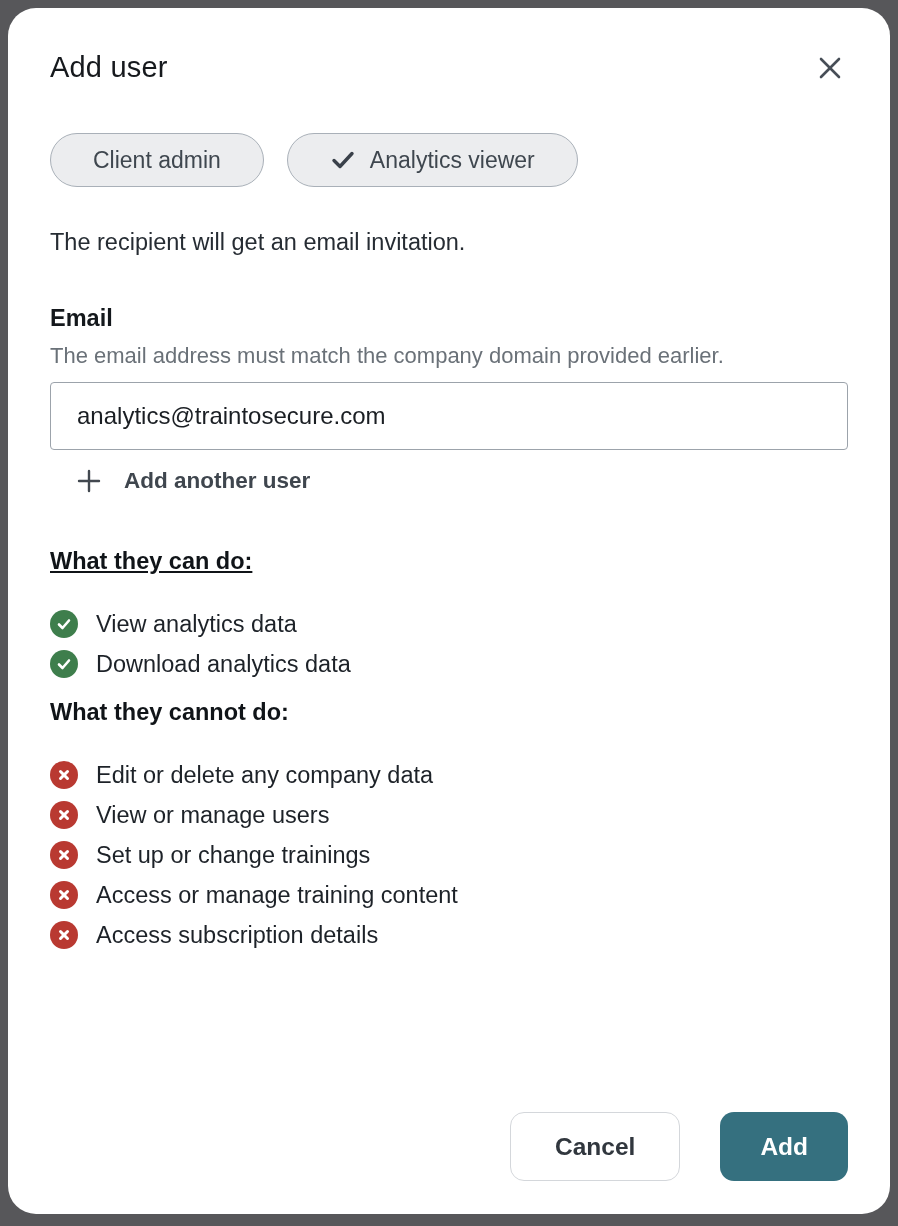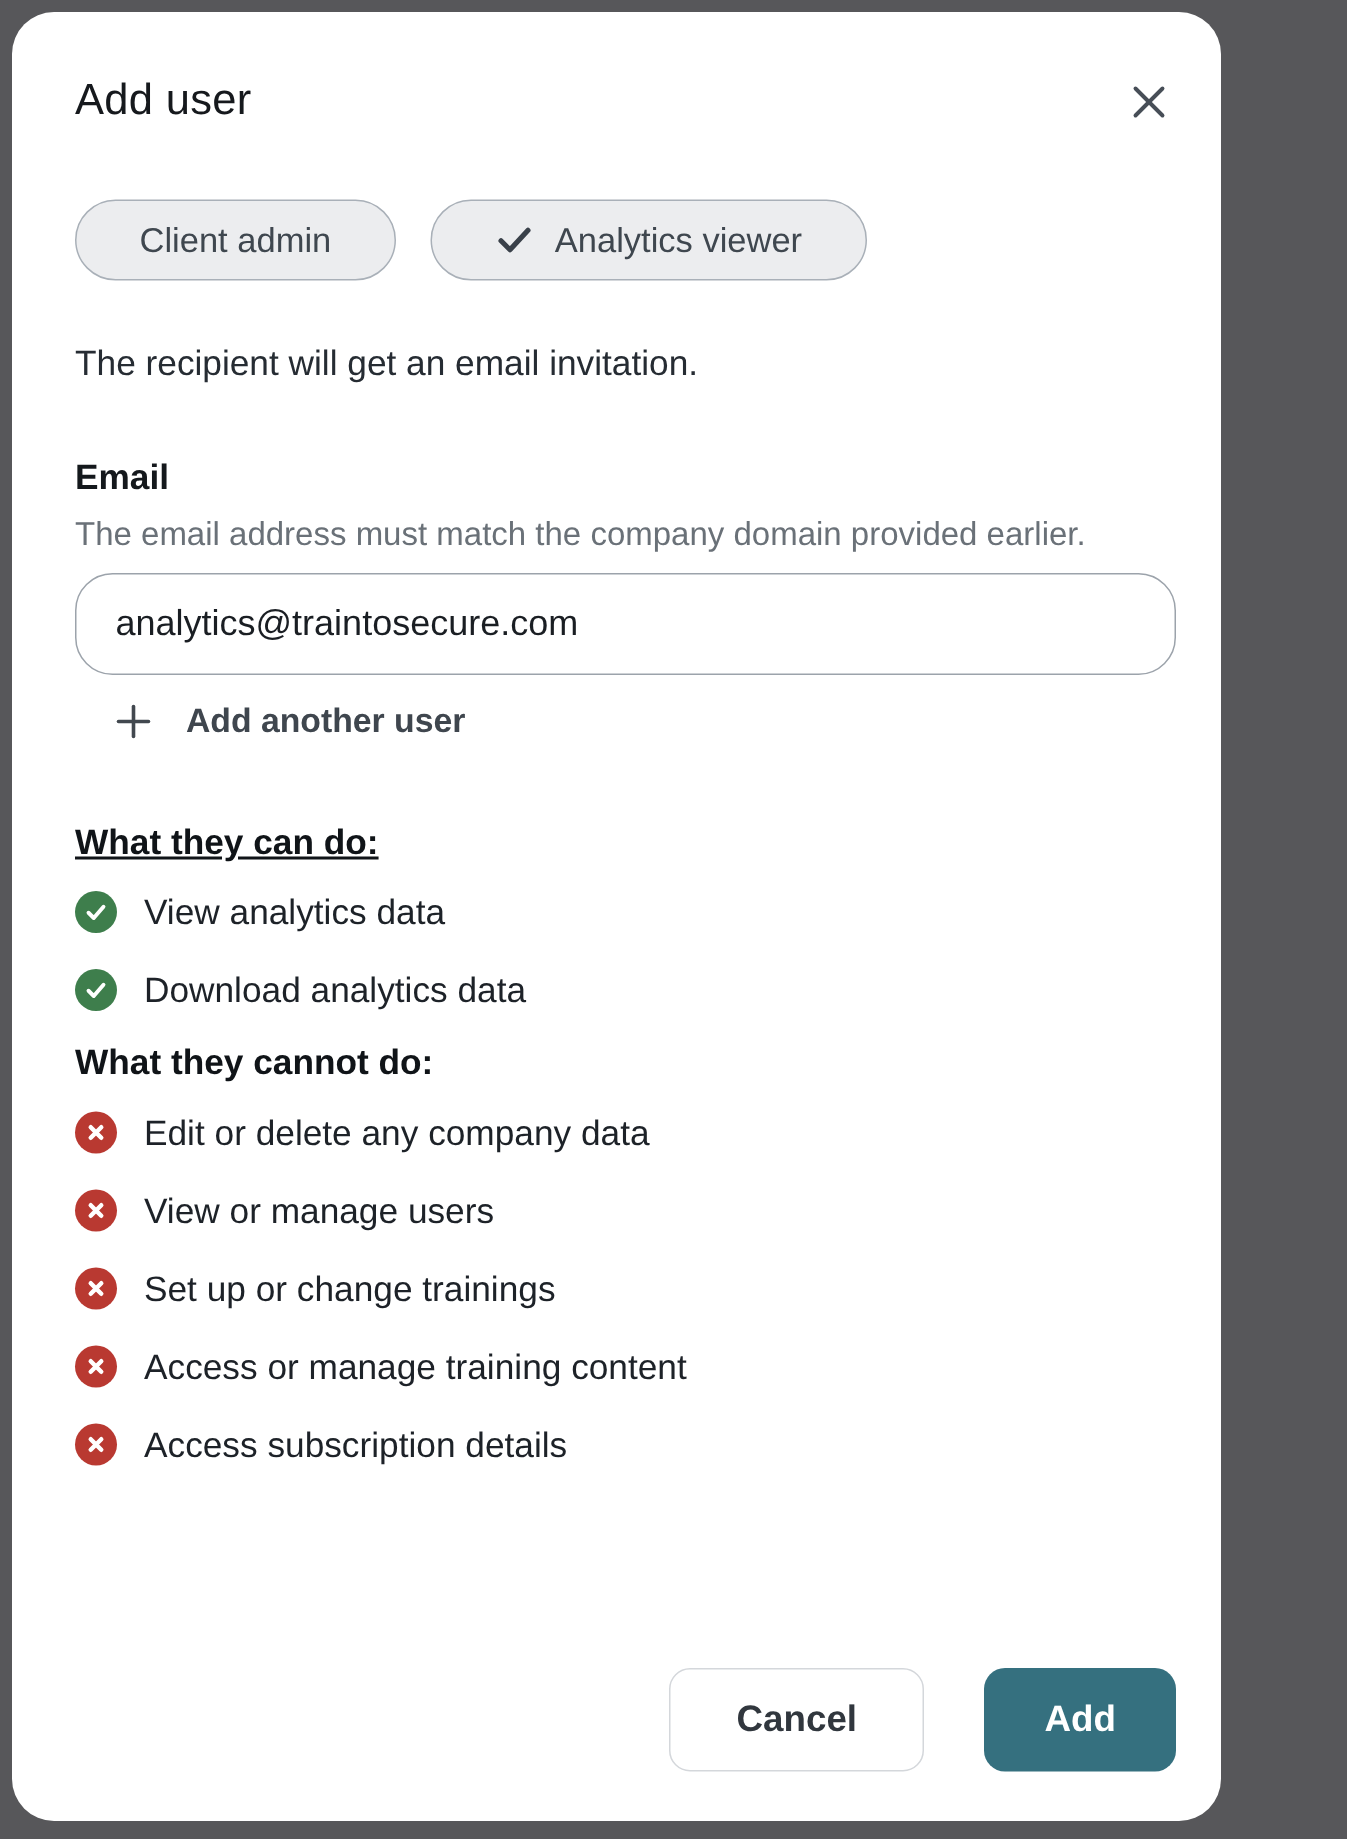--- a/index.html
+++ b/index.html
@@ -4,25 +4,25 @@
 <style>
   * { margin: 0; padding: 0; box-sizing: border-box; }
   html, body { width: 898px; height: 1226px; }
   body {
     background: #57575A;
     font-family: "Liberation Sans", "DejaVu Sans", sans-serif;
     color: #1D2228;
     padding: 8px;
   }
   .modal {
-    width: 806px;
+    width: 882px;
     height: 1206px;
     background: #ffffff;
     border-radius: 28px;
-    padding: 42px 30px 33px 42px;
+    padding: 42px 42px 33px 42px;
     display: flex;
     flex-direction: column;
     overflow: hidden;
   }
 
   
   .modal-header {
     display: flex;
     align-items: flex-start;
     justify-content: space-between;
@@ -86,21 +86,21 @@
     margin-top: 9px;
     font-size: 22px;
     line-height: 28px;
     color: #6A7178;
   }
   .email-input {
     margin-top: 12px;
     width: 100%;
     height: 68px;
     border: 1.5px solid #9CA3AB;
-    border-radius: 25px;
+    border-radius: 4px;
     font-size: 24px;
     color: #1A1E23;
     padding: 0 26px;
     font-family: inherit;
     outline: none;
     background: #fff;
   }
 
   
   .add-another {
@@ -127,24 +127,24 @@
   .section-heading {
     font-size: 23.5px;
     font-weight: 700;
     line-height: 30px;
     color: #101418;
   }
   .heading-can { margin-top: 50px; text-decoration: underline; }
   .heading-cannot { margin-top: 18px; }
   .perm-list {
     list-style: none;
-    margin-top: 17px;
+    margin-top: 33px;
     display: flex;
     flex-direction: column;
-    gap: 22px;
+    gap: 10px;
   }
   .perm-item {
     display: flex;
     align-items: center;
     gap: 18px;
     min-height: 30px;
   }
   .perm-item-label {
     font-size: 23.5px;
     color: #1D2228;

